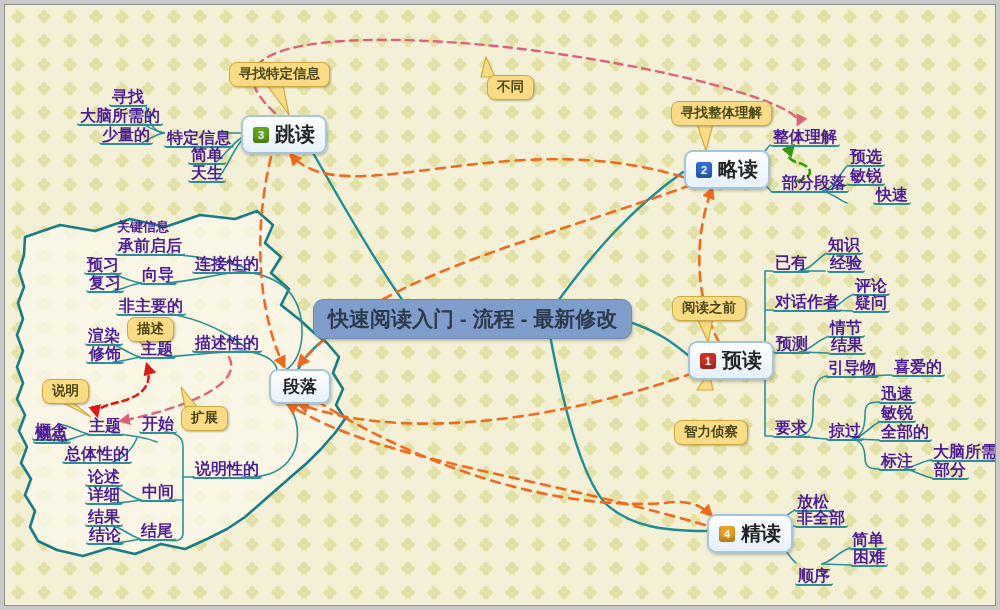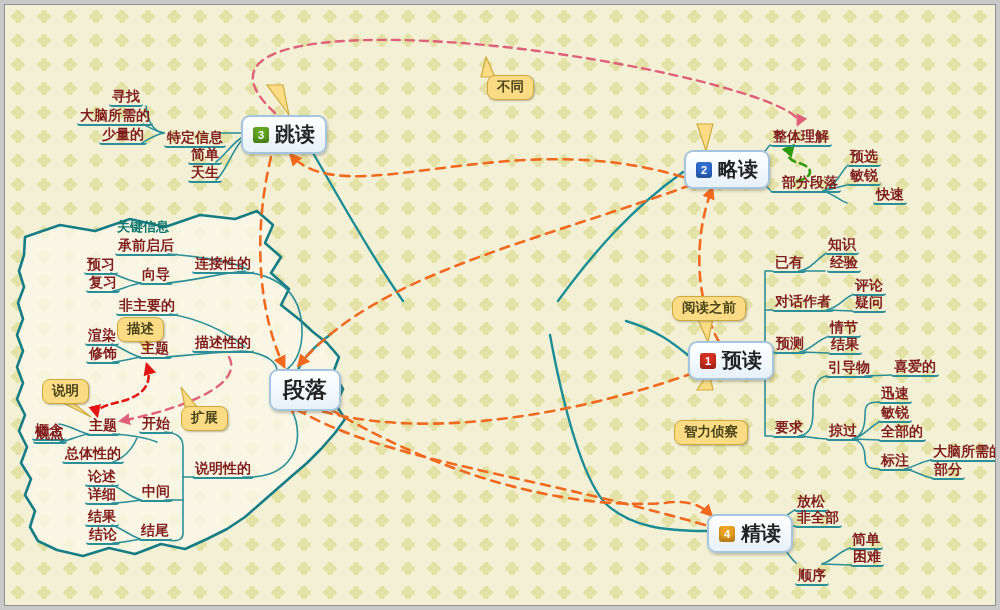--- a/index.html
+++ b/index.html
@@ -3,34 +3,34 @@
 <meta charset="utf-8">
 <style>
   html,body{margin:0;padding:0;background:#e8e8e8;font-family:"Liberation Sans",sans-serif;}
   .stage{position:relative;width:1000px;height:610px;background:#c9c9c9;box-sizing:border-box;}
   .map{position:absolute;left:4px;top:4px;right:4px;bottom:4px;background:#f4f0d6;border:1px solid #8f8f8f;overflow:hidden;}
   .map svg{position:absolute;left:0;top:0;}
   
   .node{position:absolute;display:flex;align-items:center;gap:6px;background:linear-gradient(#ffffff,#e6f1fa);
         border:2px solid #a4c5dd;border-radius:9px;padding:4px 10px;font-weight:bold;font-size:20px;color:#222;
         box-shadow:1px 2px 3px rgba(90,90,60,.35);white-space:nowrap;}
-  .node.small{font-size:22px;padding:4px 12px;}
+  .node.small{font-size:17px;padding:4px 12px;}
   .badge{display:inline-block;width:16px;height:16px;border-radius:3px;color:#fff;font-size:11px;line-height:16px;
          text-align:center;font-weight:bold;box-shadow:inset 0 -4px 4px rgba(0,0,0,.25);}
   .badge-1{background:#d22f21;} .badge-2{background:#2f6cd0;} .badge-3{background:#61a521;} .badge-4{background:#eda321;}
   .central{position:absolute;background:#7e9dcb;border:1px solid #6c8bb9;border-radius:10px;padding:5px 14px;
            font-size:21px;font-weight:bold;color:#2b3a49;white-space:nowrap;box-shadow:1px 2px 3px rgba(90,90,60,.35);}
   
   .callout{position:absolute;background:#fbdc85;border:1.5px solid #cfa93d;border-radius:8px;padding:2px 9px 3px;
            font-size:13.5px;font-weight:bold;color:#4a441a;white-space:nowrap;box-shadow:1px 1px 2px rgba(90,90,60,.4);}
   
-  .lbl{position:absolute;font-size:14px;font-weight:bold;color:#7f1d1d;white-space:nowrap;
+  .lbl{position:absolute;font-size:16px;font-weight:bold;color:#4c1d95;white-space:nowrap;
        padding:0 3px 1px;border-bottom:2px solid #2a8f97;border-radius:0 0 3px 3px;line-height:15px;}
   .lbl.nl{border-bottom:none;}
-  .lbl.red{color:#0f766e;font-size:13px;}
+  .lbl.red{color:#4c1d95;font-size:13px;}
 </style>
 </head>
 <body>
 
 <div class="stage">
 <div class="map">
 
 <svg width="992" height="602" viewBox="0 0 992 602">
   <defs>
     <pattern id="bgpat" width="26" height="24" patternUnits="userSpaceOnUse">
@@ -153,20 +153,21 @@
     <polygon points="476,72 490,72 481,52"></polygon>
     <polygon points="692,119 708,119 701,146"></polygon>
     <polygon points="692,313 708,313 703,337"></polygon>
     <polygon points="692,385 708,385 704,367"></polygon>
     <polygon points="132,333 148,333 141,346"></polygon>
     <polygon points="48,393 62,393 86,412"></polygon>
     <polygon points="180,402 192,402 176,382"></polygon>
   </g>
 </svg>
 
+<div class="central" style="left:308px;top:294px;">快速阅读入门 - 流程 - 最新修改</div>
 
 <div class="node" style="left:236px;top:110px;">
   <span class="badge badge-3">3</span>
   <span>跳读</span>
 </div>
 <div class="node" style="left:679px;top:145px;">
   <span class="badge badge-2">2</span>
   <span>略读</span>
 </div>
 <div class="node" style="left:683px;top:336px;">
@@ -174,24 +175,26 @@
   <span>预读</span>
 </div>
 <div class="node" style="left:702px;top:509px;">
   <span class="badge badge-4">4</span>
   <span>精读</span>
 </div>
 <div class="node small" style="left:264px;top:364px;">
   <span>段落</span>
 </div>
 
+<div class="callout" style="left:224px;top:57px;">寻找特定信息</div>
 <div class="callout" style="left:466px;top:70px;margin-left:16px;">不同</div>
+<div class="callout" style="left:666px;top:96px;">寻找整体理解</div>
 <div class="callout" style="left:667px;top:291px;">阅读之前</div>
 <div class="callout" style="left:669px;top:383px;margin-top:32px;">智力侦察</div>
-<div class="callout" style="left:112px;top:312px;">描述</div>
+<div class="callout" style="left:122px;top:312px;">描述</div>
 <div class="callout" style="left:37px;top:374px;">说明</div>
 <div class="callout" style="left:176px;top:401px;">扩展</div>
 
 <div class="lbl" style="left:104px;top:84px;">寻找</div>
 <div class="lbl" style="left:72px;top:103px;">大脑所需的</div>
 <div class="lbl" style="left:94px;top:122px;">少量的</div>
 <div class="lbl" style="left:159px;top:125px;">特定信息</div>
 <div class="lbl" style="left:183px;top:142px;">简单</div>
 <div class="lbl" style="left:183px;top:160px;">天生</div>
 

